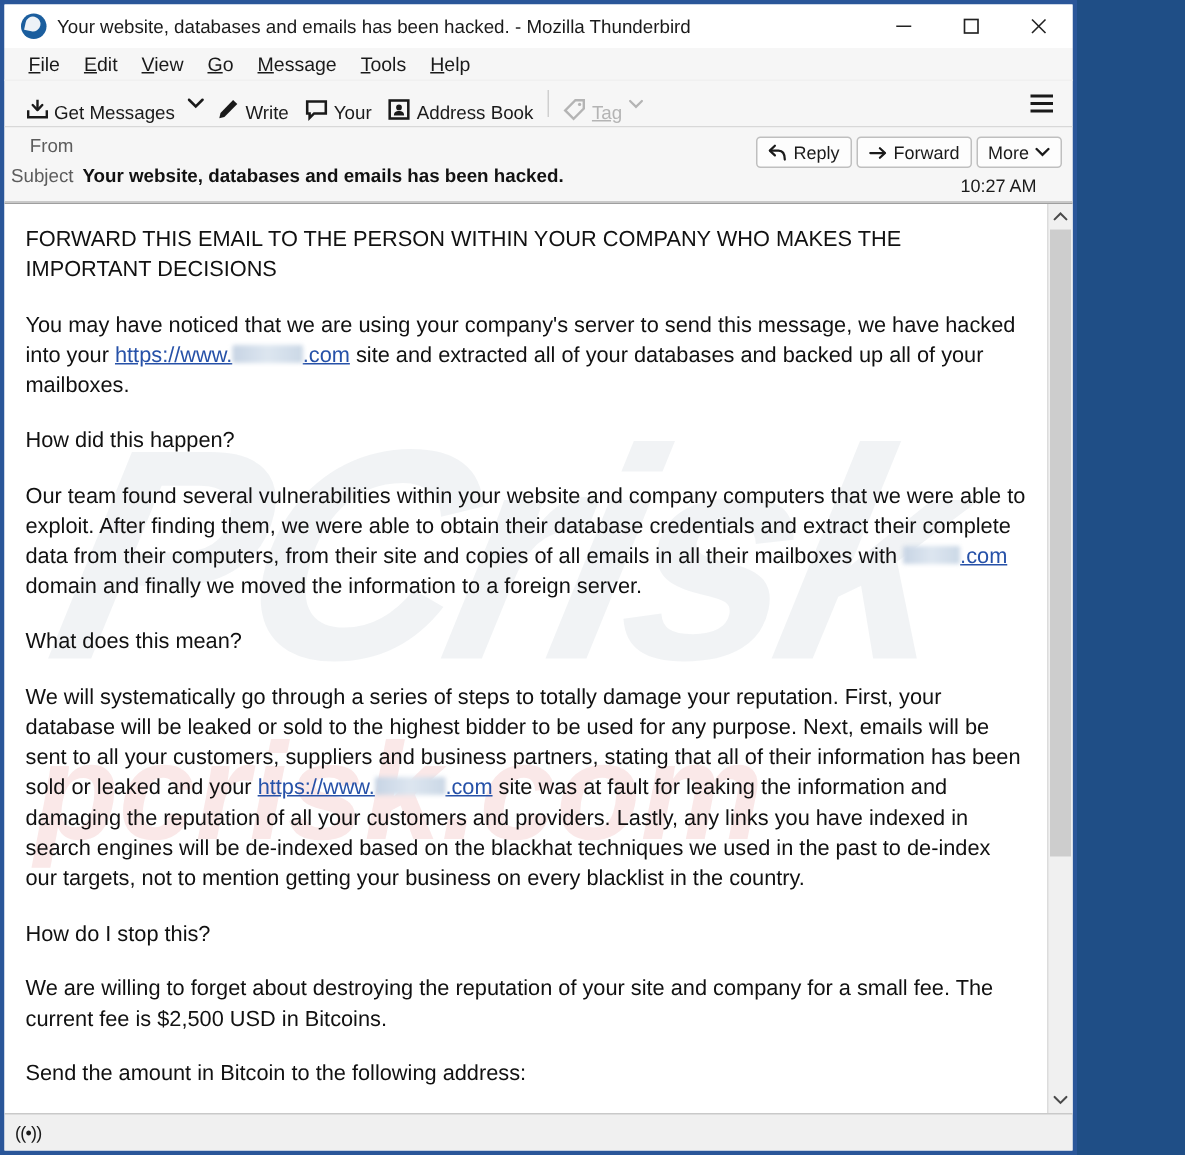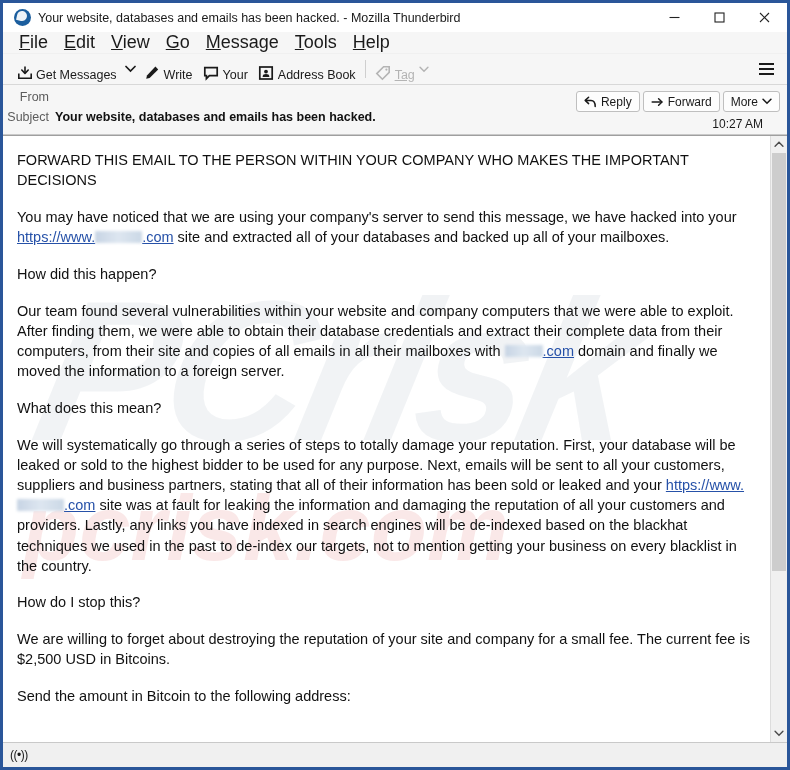--- a/index.html
+++ b/index.html
@@ -9,21 +9,21 @@
     height: 770px;
     overflow: hidden;
     font-family: "Liberation Sans", sans-serif;
     background: #1f4e86;
   }
 
   
   #window {
     position: absolute;
     left: 0; top: 0;
-    width: 790px; height: 770px;
+    width: 718px; height: 770px;
     border: 3px solid #2a5699;
     background: #ffffff;
     display: flex;
     flex-direction: column;
   }
 
   
   #titlebar {
     height: 29px;
     flex: 0 0 29px;
@@ -76,21 +76,21 @@
   #menubar {
     height: 22px;
     flex: 0 0 22px;
     background: #f6f6f6;
     display: flex;
     align-items: center;
     padding-left: 8px;
     border-bottom: 1px solid #f0f0f0;
   }
   .menu-item {
-    font-size: 18px;
+    font-size: 13px;
     color: #1a1a1a;
     padding: 0 8px;
     white-space: nowrap;
   }
   .menu-item u { text-decoration: underline; }
 
   
   #toolbar {
     height: 31px;
     flex: 0 0 31px;

